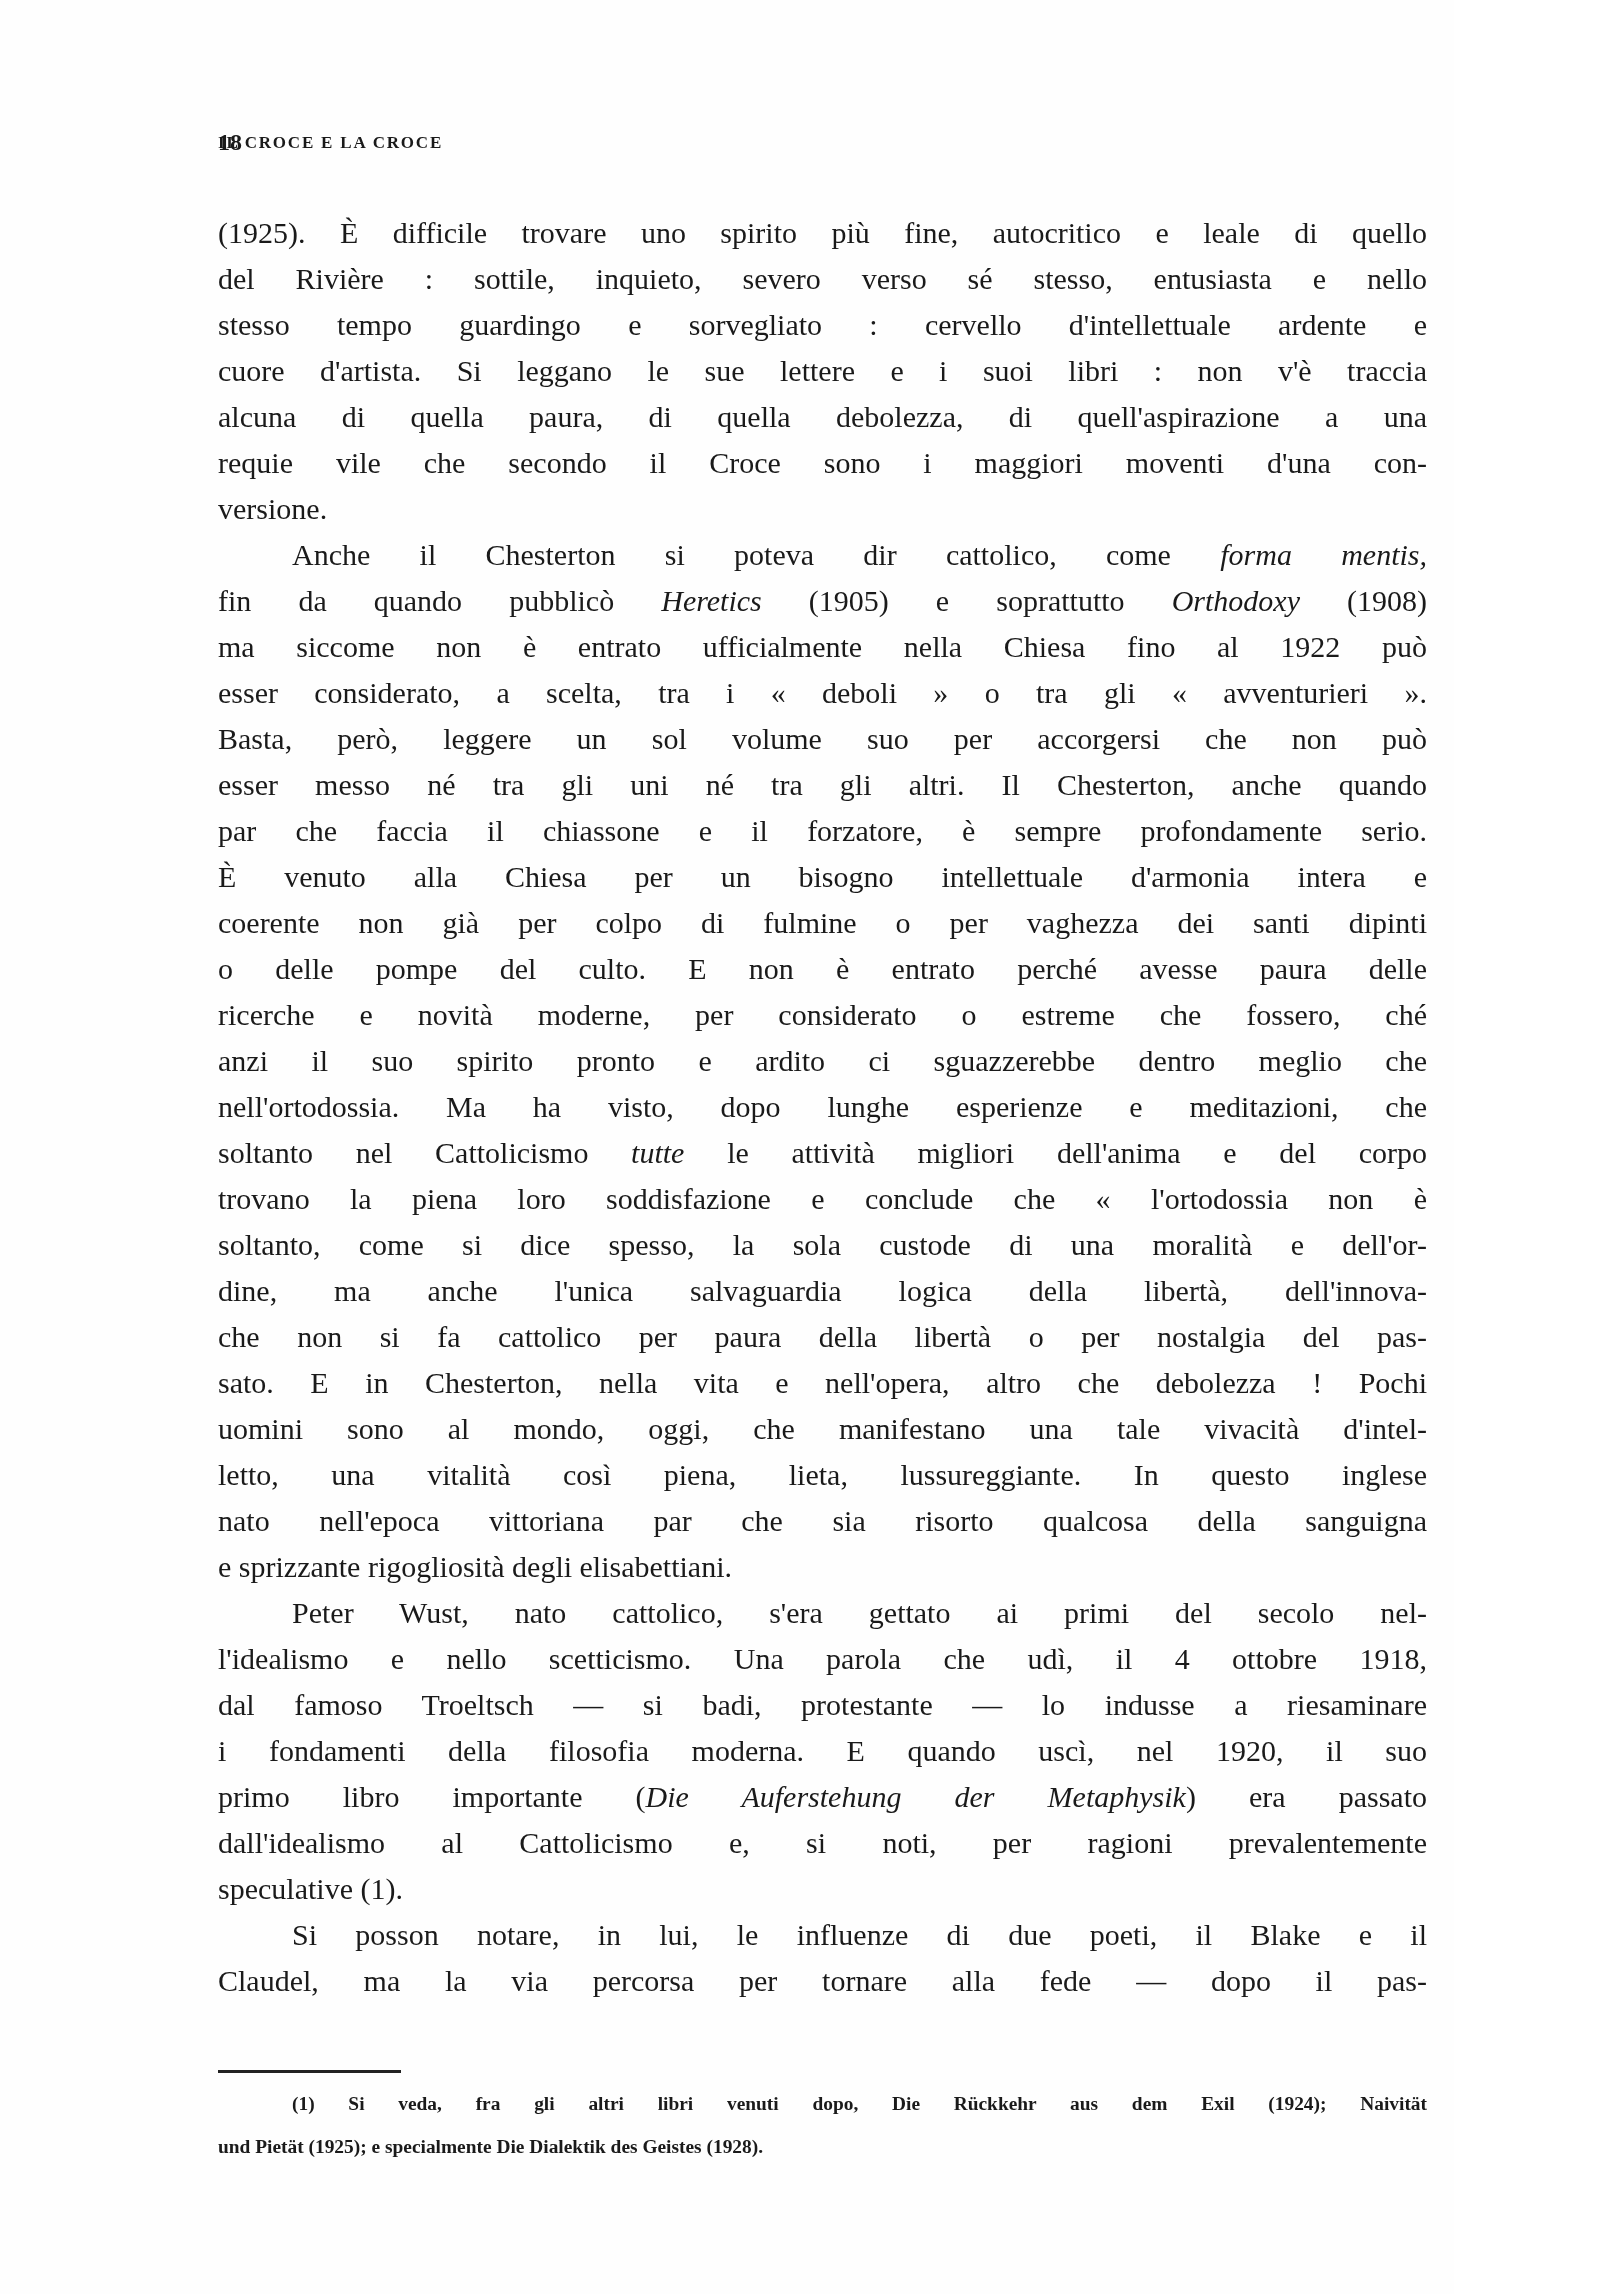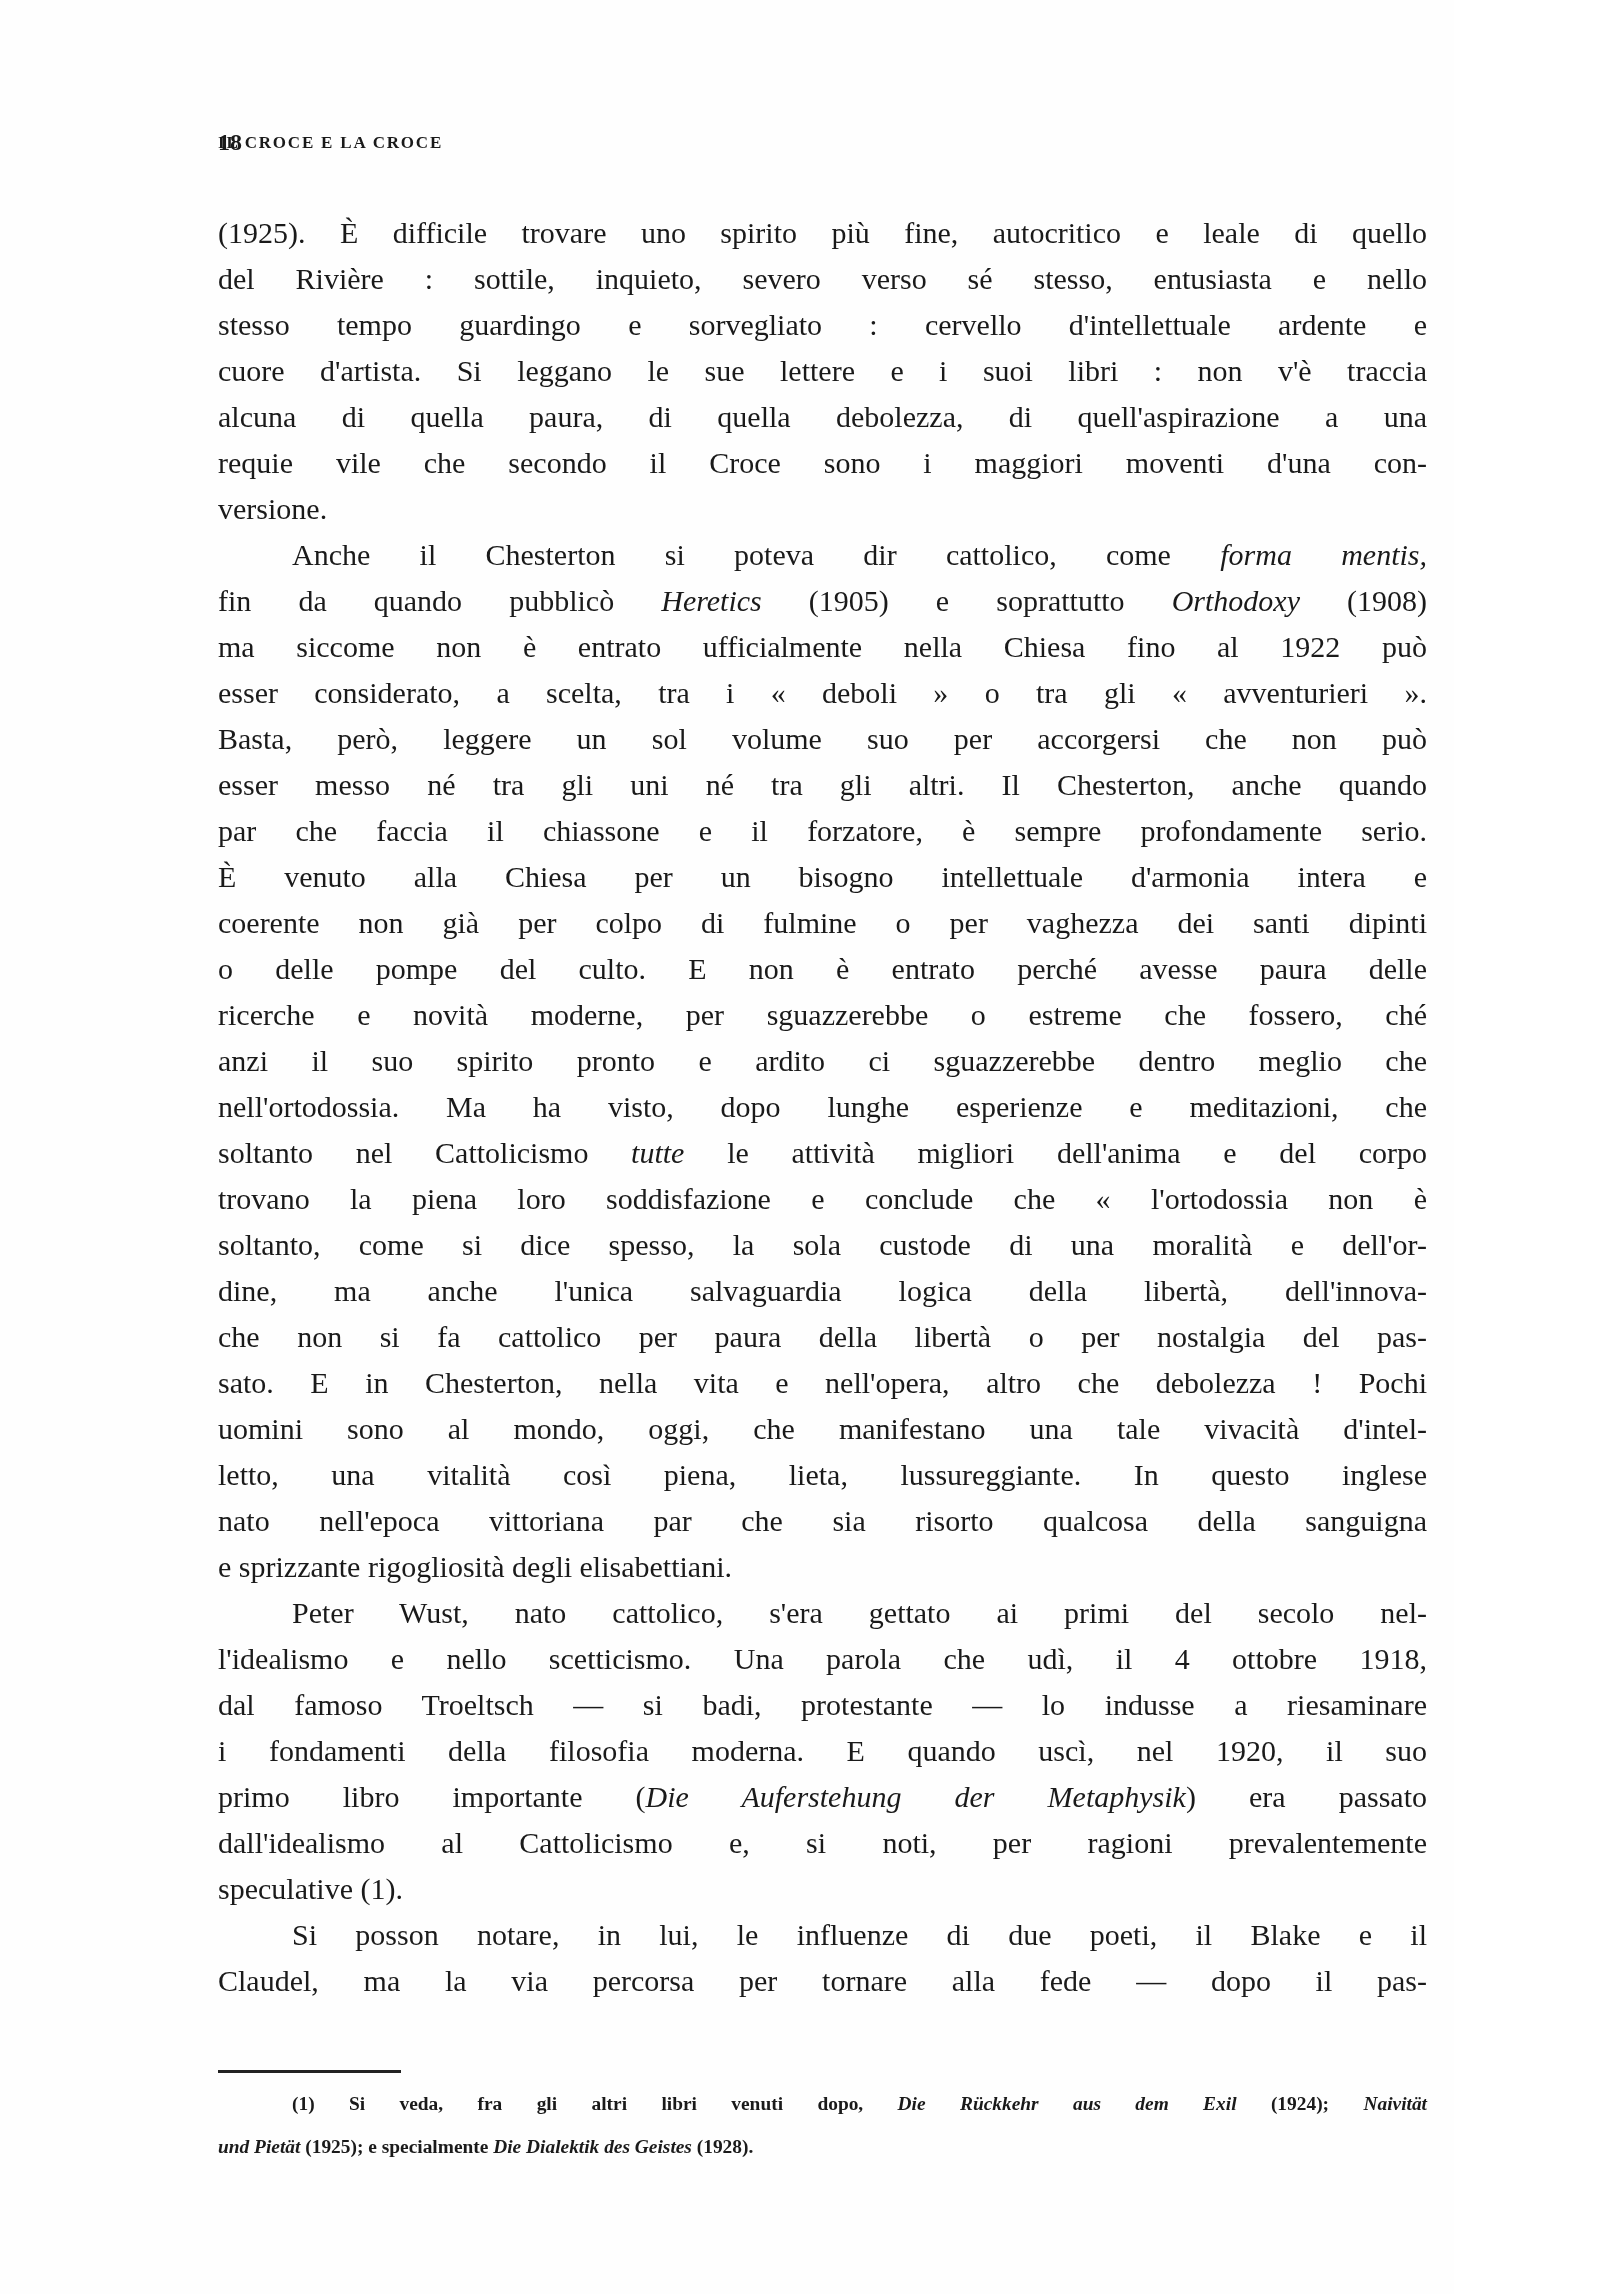--- a/index.html
+++ b/index.html
@@ -15,21 +15,21 @@
       text-align: justify; text-align-last: justify; }
     .line.last { text-align-last: left; }
     .line.indent { padding-left: 74px; }
     .line span.it { font-style: italic; }
     .footnote-rule { position: absolute; left: 218px; top: 2070px; width: 183px; height: 2.8px; background: #222; }
     .footnotes { position: absolute; left: 218px; top: 2088px; width: 1209px; }
     .fn-line { font-size: 19.4px; line-height: 31px; height: 31px; white-space: nowrap; font-weight: bold;
       text-align: justify; text-align-last: justify; }
     .fn-line.indent { padding-left: 74px; }
     .fn-line.last { text-align-last: left; margin-top: 12px; }
-    .fn-line span.it { font-style: italic; }
+    .fn-line span.it { }
   </style>
 </head>
 <body>
 
 <div class="page">
 
   <div class="running-head">
     <span class="page-number">18</span>
     <div class="head-title">IL CROCE E LA CROCE</div>
   </div>
@@ -47,21 +47,21 @@
     <div class="line indent"><span>Anche il Chesterton si poteva dir cattolico, come </span><span class="it">forma mentis,</span></div>
     <div class="line"><span>fin da quando pubblicò </span><span class="it">Heretics</span><span> (1905) e soprattutto </span><span class="it">Orthodoxy</span><span> (1908)</span></div>
     <div class="line">ma siccome non è entrato ufficialmente nella Chiesa fino al 1922 può</div>
     <div class="line">esser considerato, a scelta, tra i « deboli » o tra gli « avventurieri ».</div>
     <div class="line">Basta, però, leggere un sol volume suo per accorgersi che non può</div>
     <div class="line">esser messo né tra gli uni né tra gli altri. Il Chesterton, anche quando</div>
     <div class="line">par che faccia il chiassone e il forzatore, è sempre profondamente serio.</div>
     <div class="line">È venuto alla Chiesa per un bisogno intellettuale d'armonia intera e</div>
     <div class="line">coerente non già per colpo di fulmine o per vaghezza dei santi dipinti</div>
     <div class="line">o delle pompe del culto. E non è entrato perché avesse paura delle</div>
-    <div class="line">ricerche e novità moderne, per sguazzerebbe o estreme che fossero, ché</div>
+    <div class="line">ricerche e novità moderne, per considerato o estreme che fossero, ché</div>
     <div class="line">anzi il suo spirito pronto e ardito ci sguazzerebbe dentro meglio che</div>
     <div class="line">nell'ortodossia. Ma ha visto, dopo lunghe esperienze e meditazioni, che</div>
     <div class="line"><span>soltanto nel Cattolicismo </span><span class="it">tutte</span><span> le attività migliori dell'anima e del corpo</span></div>
     <div class="line">trovano la piena loro soddisfazione e conclude che « l'ortodossia non è</div>
     <div class="line">soltanto, come si dice spesso, la sola custode di una moralità e dell'or-</div>
     <div class="line">dine, ma anche l'unica salvaguardia logica della libertà, dell'innova-</div>
     <div class="line">che non si fa cattolico per paura della libertà o per nostalgia del pas-</div>
     <div class="line">sato. E in Chesterton, nella vita e nell'opera, altro che debolezza ! Pochi</div>
     <div class="line">uomini sono al mondo, oggi, che manifestano una tale vivacità d'intel-</div>
     <div class="line">letto, una vitalità così piena, lieta, lussureggiante. In questo inglese</div>

